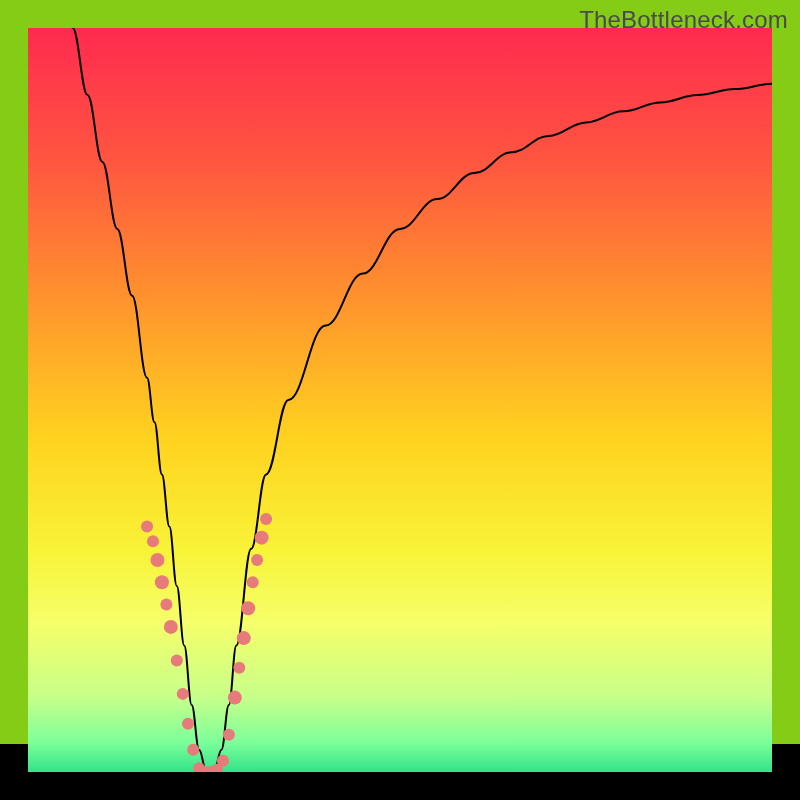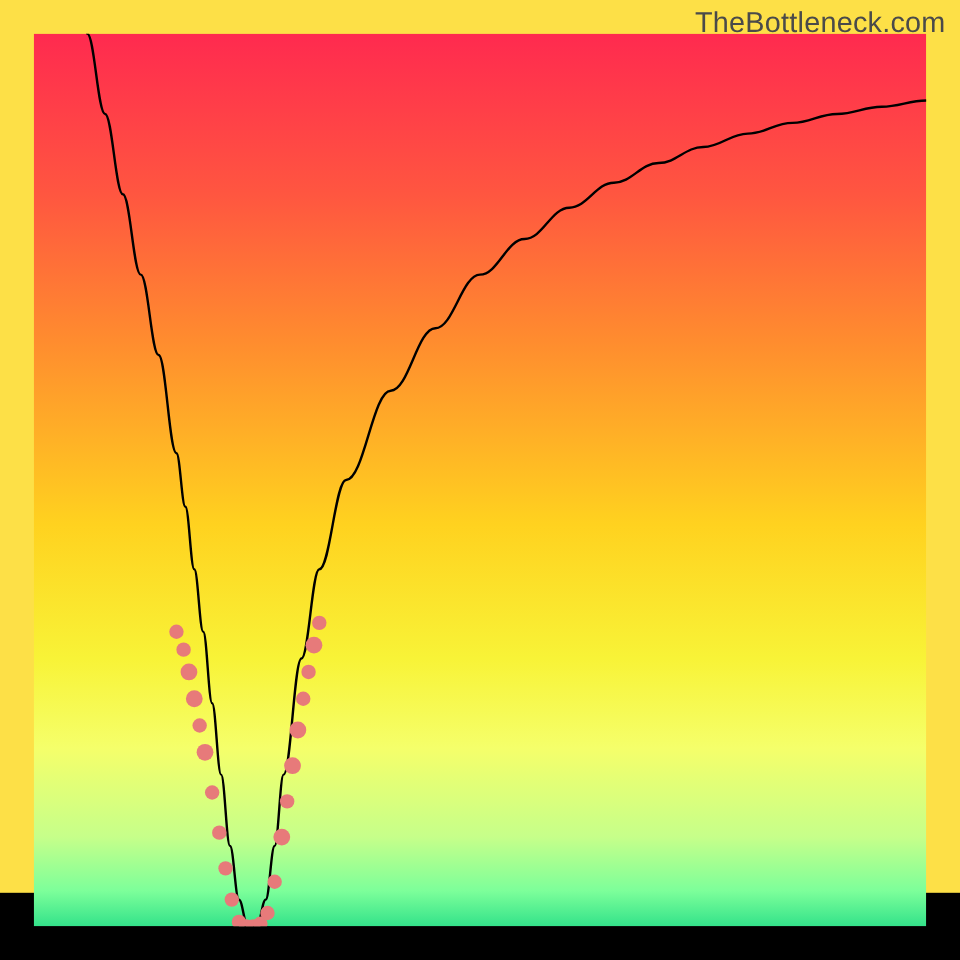--- a/index.html
+++ b/index.html
@@ -10,21 +10,21 @@
     overflow: hidden;
     background: #000;
     font-family: Arial, Helvetica, sans-serif;
   }
   .frame {
     position: absolute;
     left: 0;
     top: 0;
     width: 800px;
     height: 744px;
-    background: #fde047;
+    background: #84cc16;
   }
   .plot-area {
     position: absolute;
     left: 28px;
     top: 28px;
     width: 744px;
     height: 744px;
     overflow: hidden;
   }
   .watermark {

